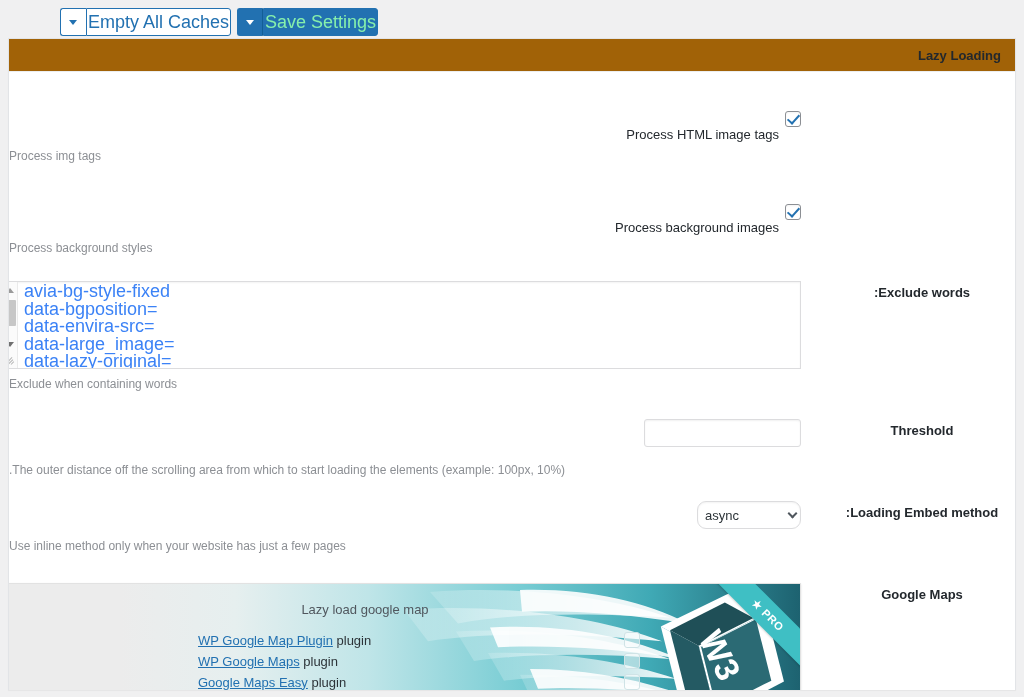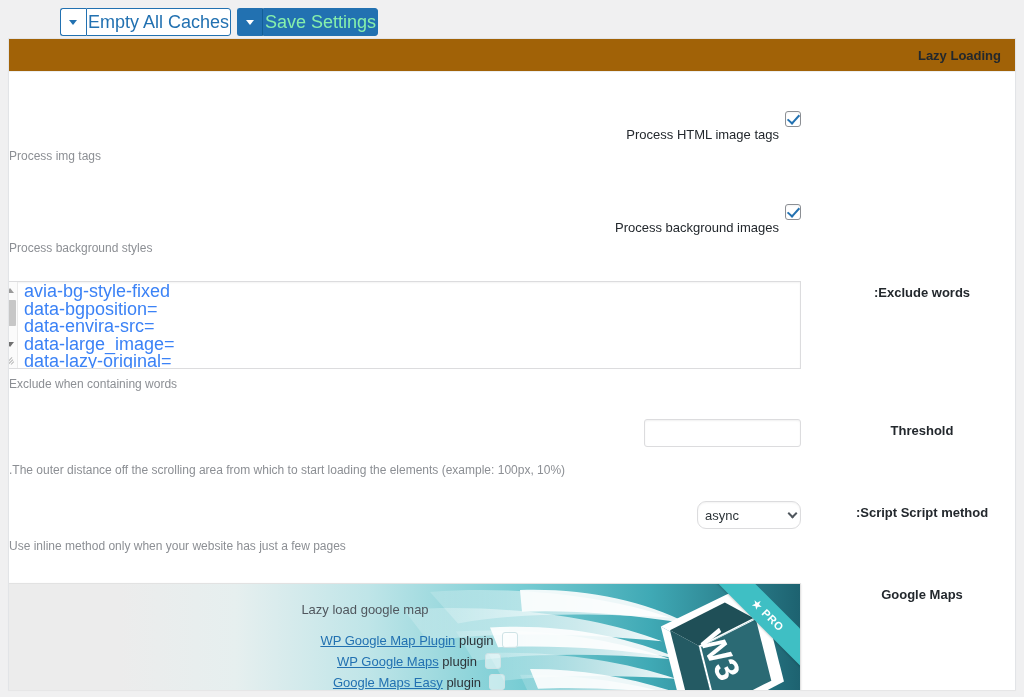--- a/index.html
+++ b/index.html
@@ -296,21 +296,21 @@
     margin-right: 40px;
     margin-bottom: 14px;
   }
   .pro-list {
     margin-right: 160px;
     margin-left: 228px;
   }
   .pro-item {
     display: flex;
     align-items: center;
-    justify-content: center;
+    justify-content: space-between;
     gap: 8px;
     height: 18px;
     margin-bottom: 3px;
   }
   .pro-item .txt {
     font-size: 13px;
     color: #2c3338;
     white-space: nowrap;
   }
   .pro-link {
@@ -441,21 +441,21 @@
       <div class="row-label">Threshold</div>
       <div class="row-field">
         <div class="field-line">
           <span class="tinput" title=""></span>
         </div>
         <div class="desc desc-right" style="margin-top:14px;">The outer distance off the scrolling area from which to start loading the elements (example: 100px, 10%).</div>
       </div>
     </div>
 
     <div class="row" style="margin-top:22px;">
-      <div class="row-label">Script Script method:</div>
+      <div class="row-label">Loading Embed method:</div>
       <div class="row-field">
         <div class="field-line">
           <span class="tselect">
             <span class="chev"></span>
             <span>async</span>
           </span>
         </div>
         <div class="desc desc-right" style="margin-top:8px;">Use inline method only when your website has just a few pages</div>
       </div>
     </div>

